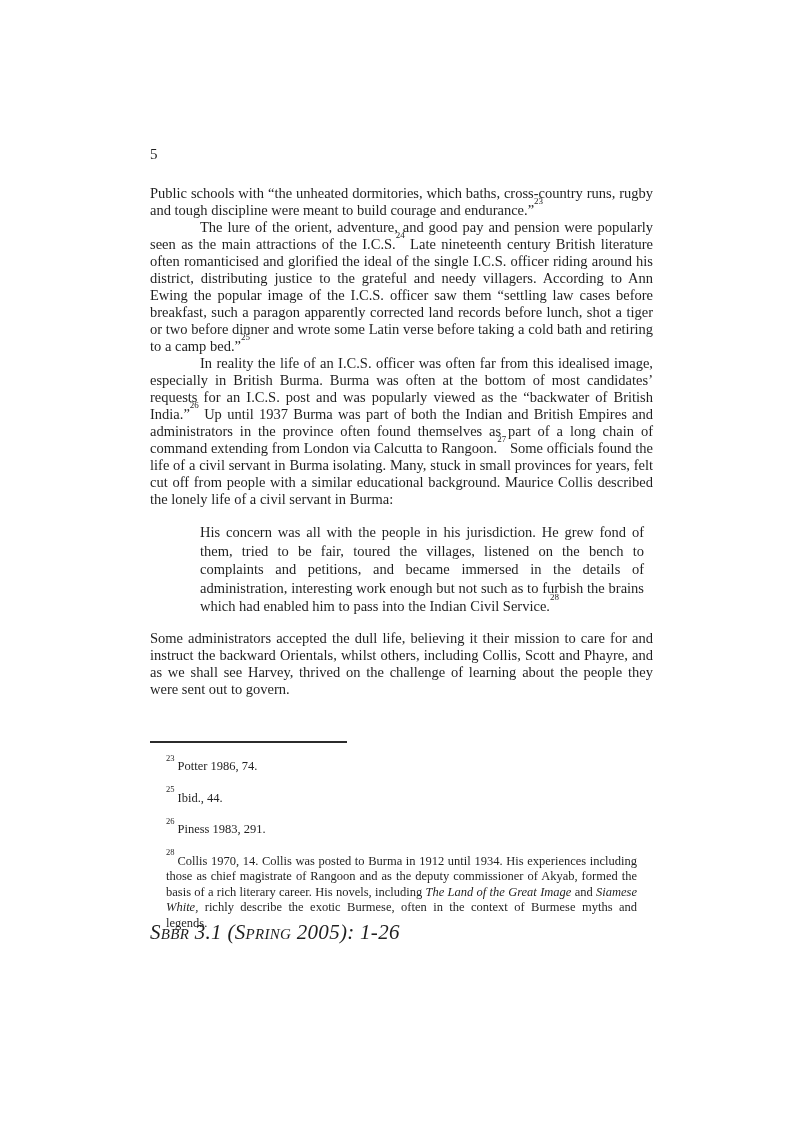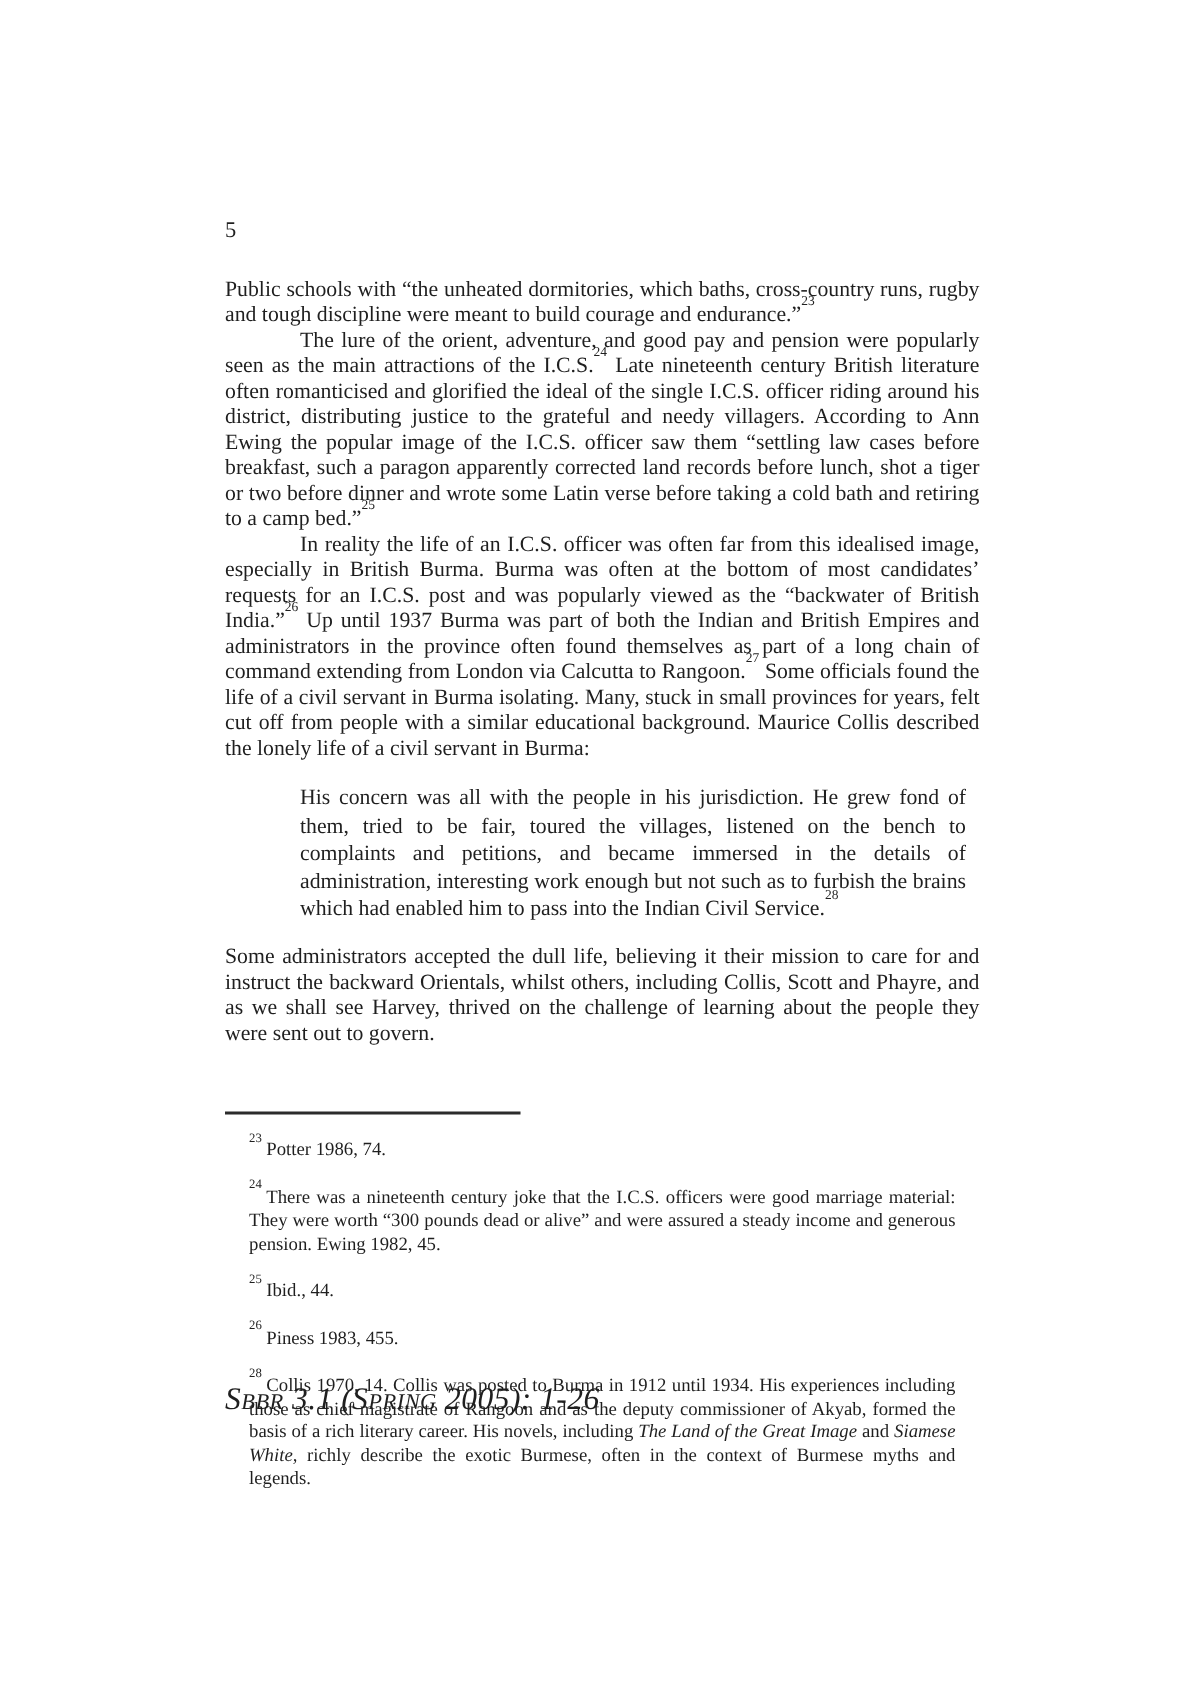--- a/index.html
+++ b/index.html
@@ -115,25 +115,24 @@
 
     <p class="para"><span>Some administrators accepted the dull life, believing it their mission to care for and instruct the backward Orientals, whilst others, including Collis, Scott and Phayre, and as we shall see Harvey, thrived on the challenge of learning about the people they were sent out to govern.</span></p>
 
   </div>
 
   <div class="footnote-block">
     <div class="fn-rule"></div>
 
     <p class="footnote"><sup class="fnmark">23</sup><span>Potter 1986,  74.</span></p>
 
-    <p class="footnote"><sup class="fnmark">24</sup><span>There was a nineteenth century joke that the I.C.S. officers were good marriage material: They were worth “300 pounds dead or alive” and were assured a steady income and generous pension. Ewing 1982, 45.</span></p>
 
     <p class="footnote"><sup class="fnmark">25</sup><span>Ibid., 44.</span></p>
 
-    <p class="footnote"><sup class="fnmark">26</sup><span>Piness 1983, 455.</span></p>
+    <p class="footnote"><sup class="fnmark">26</sup><span>Piness 1983, 291.</span></p>
 
 
     <p class="footnote"><sup class="fnmark">28</sup><span>Collis 1970, 14. Collis was posted to Burma in 1912 until 1934. His experiences including those as chief magistrate of Rangoon and as the deputy commissioner of Akyab, formed the basis of a rich literary career. His novels, including </span><i>The Land of the Great Image</i><span> and </span><i>Siamese White,</i><span> richly describe the exotic Burmese, often in the context of Burmese myths and legends.</span></p>
   </div>
 
   <div class="page-footer">Sbbr 3.1 (Spring 2005): 1-26</div>
 
 </div>
 
 </body></html>

